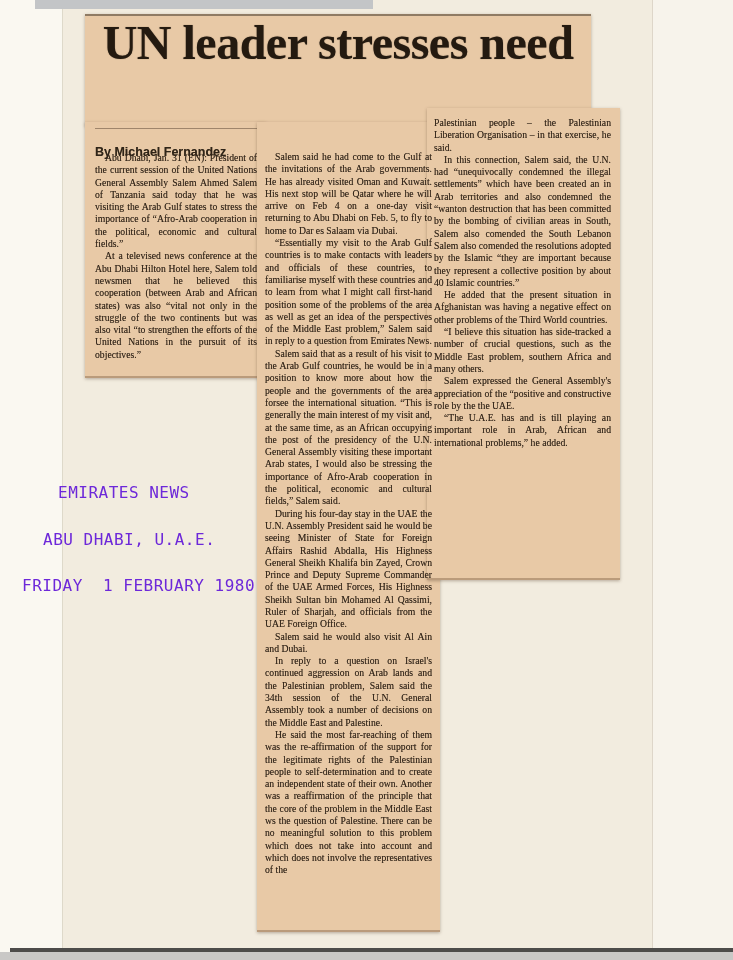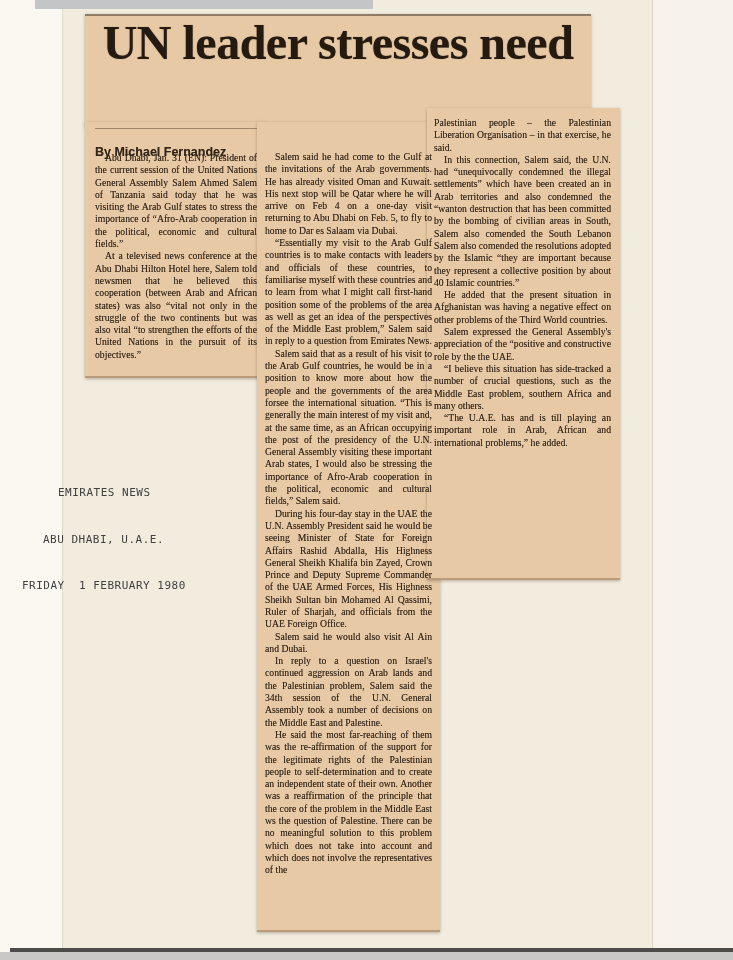--- a/index.html
+++ b/index.html
@@ -57,21 +57,21 @@
   .colText p{margin:0;text-indent:10px;}
   .colText p.noindent{text-indent:0;}
   .col1Text{left:95px;top:152px;width:162px;height:220px;}
   .col2Text{left:265px;top:127px;width:167px;height:800px;margin-top:24px;}
   .col3Text{left:434px;top:117px;width:177px;height:458px;}
 
   
   .stamp{
     position:absolute;left:22px;top:454px;
     font-family:"DejaVu Sans Mono", monospace;
-    font-size:11px;line-height:15.5px;color:#404040;
+    font-size:16px;line-height:15.5px;color:#6d28d9;
     letter-spacing:0.5px;white-space:pre;
   }
   .stamp .l1{padding-left:36px;}
   .stamp .l2{padding-left:21px;}
   .stamp .l3{padding-left:0;}
 </style>
 </head>
 <body>
 
 <div class="left-margin-strip"></div>
@@ -103,22 +103,22 @@
   <p>During his four-day stay in the UAE the U.N. Assembly President said he would be seeing Minister of State for Foreign Affairs Rashid Abdalla, His Highness General Sheikh Khalifa bin Zayed, Crown Prince and Deputy Supreme Commander of the UAE Armed Forces, His Highness Sheikh Sultan bin Mohamed Al Qassimi, Ruler of Sharjah, and officials from the UAE Foreign Office.</p>
   <p>Salem said he would also visit Al Ain and Dubai.</p>
   <p>In reply to a question on Israel's continued aggression on Arab lands and the Palestinian problem, Salem said the 34th session of the U.N. General Assembly took a number of decisions on the Middle East and Palestine.</p>
   <p>He said the most far-reaching of them was the re-affirmation of the support for the legitimate rights of the Palestinian people to self-determination and to create an independent state of their own. Another was a reaffirmation of the principle that the core of the problem in the Middle East ws the question of Palestine. There can be no meaningful solution to this problem which does not take into account and which does not involve the representatives of the</p>
 </div>
 
 <div class="colText col3Text">
   <p class="noindent">Palestinian people – the Palestinian Liberation Organisation – in that exercise, he said.</p>
   <p>In this connection, Salem said, the U.N. had “unequivocally condemned the illegal settlements” which have been created an in Arab territories and also condemned the “wanton destruction that has been committed by the bombing of civilian areas in South,  Salem also comended the South Lebanon Salem also comended the resolutions adopted by the Islamic “they are important because they represent a collective position by about 40 Islamic countries.”</p>
   <p>He added that the present situation in Afghanistan was having a negative effect on other problems of the Third World countries.</p>
+  <p>“I believe this situation has side-tracked a number of crucial questions, such as the Middle East problem, southern Africa and many others.</p>
   <p>Salem expressed the General Assembly's appreciation of the “positive and constructive role by the the UAE.</p>
-  <p>“I believe this situation has side-tracked a number of crucial questions, such as the Middle East problem, southern Africa and many others.</p>
   <p>“The U.A.E. has and is till playing an important role in Arab, African and international problems,” he added.</p>
 </div>
 
 <div class="stamp">
   <div class="l1">EMIRATES NEWS</div>
   <div class="l2">ABU DHABI, U.A.E.</div>
   <div class="l3">FRIDAY  1 FEBRUARY 1980</div>
 </div>
 
 </body></html>

